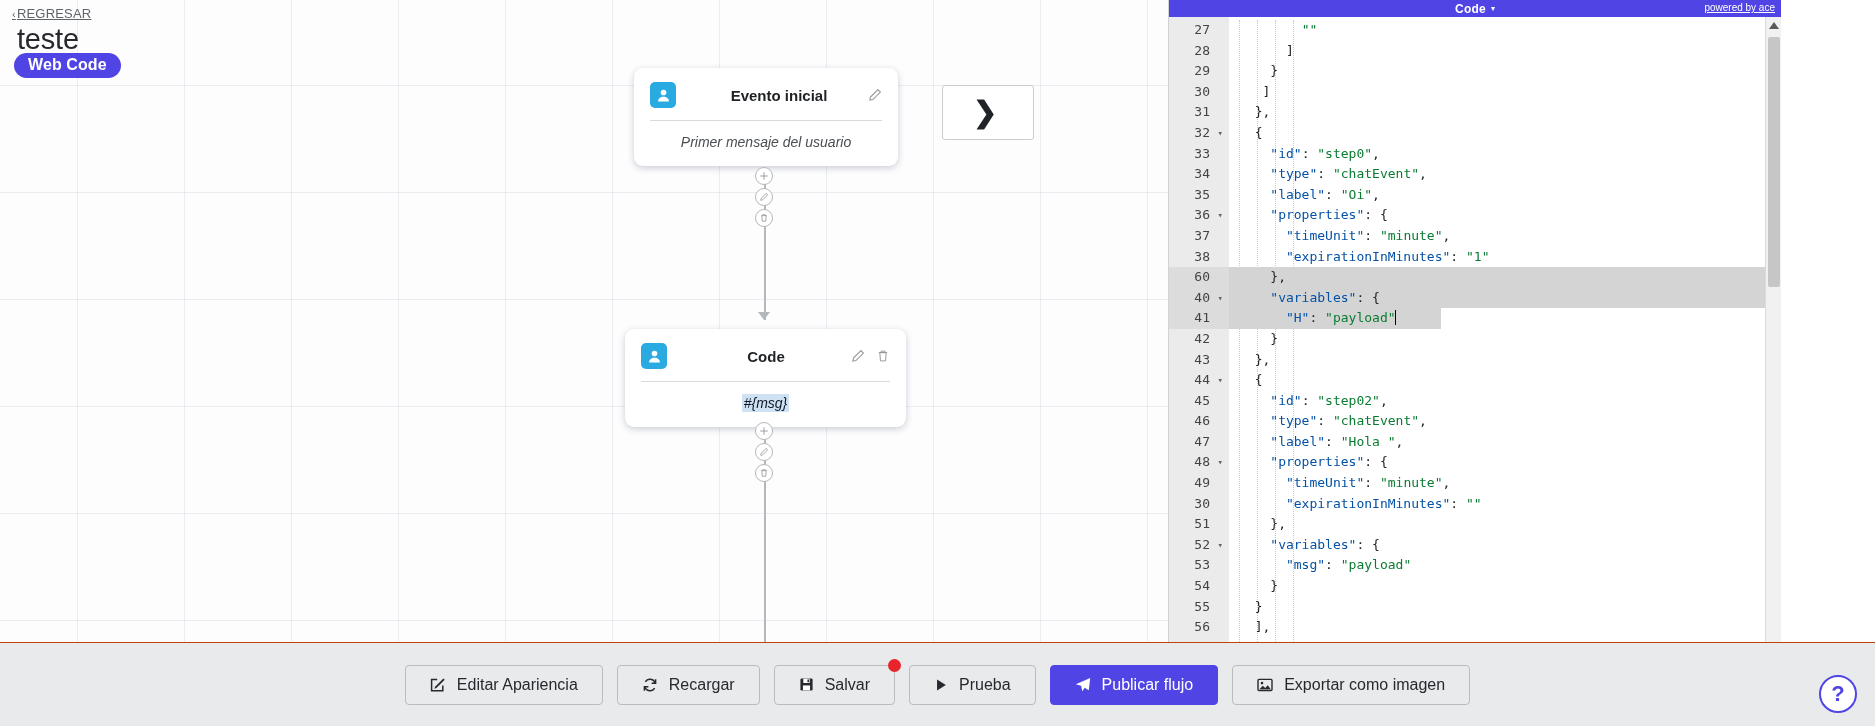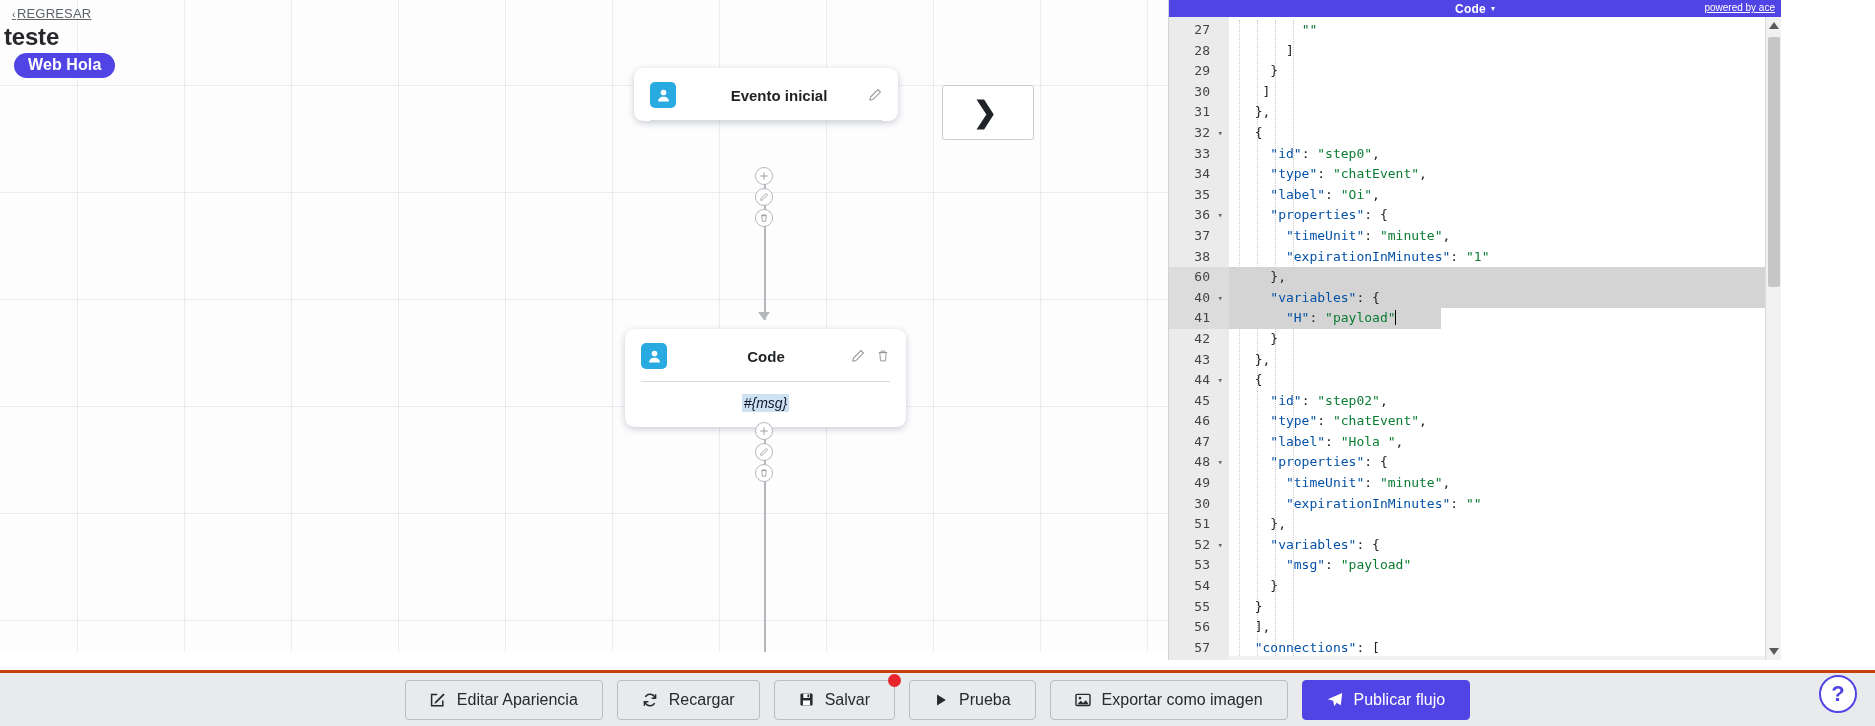--- a/index.html
+++ b/index.html
@@ -33,23 +33,23 @@
     color: #5f6469;
     text-decoration: underline;
     letter-spacing: .2px;
     white-space: nowrap;
     cursor: pointer;
   }
   #back-link .chev { font-size: 11px; margin-right: 1px; }
 
   #flow-title {
     position: absolute;
-    left: 4px; top: 23px;
-    font-size: 24px;
-    font-weight: 700;
+    left: 17px; top: 23px;
+    font-size: 29px;
+    font-weight: 400;
     color: #26282b;
     letter-spacing: -0.2px;
   }
 
   #channel-badge {
     position: absolute;
     left: 14px; top: 53px;
     background: #5044e4;
     color: #ffffff;
     font-size: 16px;
@@ -307,23 +307,23 @@
     font-weight: bold;
     color: #202428;
     margin-left: 30px;
     line-height: 1;
   }
 
   
   #toolbar {
     position: absolute;
     left: 0; bottom: 0;
-    width: 1875px; height: 56px;
+    width: 1875px; height: 84px;
     background: #e9eaec;
-    border-top: 3px solid #c2410c;
+    border-top: 1px solid #c2410c;
     display: flex;
     align-items: center;
     justify-content: center;
     gap: 14px;
     z-index: 30;
   }
   .tb-btn {
     position: relative;
     height: 40px;
     min-width: 120px;
@@ -373,21 +373,21 @@
 <body>
 
 <div id="canvas">
 
   <a id="back-link">
     <span class="chev">‹</span><span>REGRESAR</span>
   </a>
 
   <div id="flow-title">teste</div>
 
-  <div id="channel-badge">Web Hola</div>
+  <div id="channel-badge">Web Code</div>
 
   <div class="conn" style="left:764px; top:168px; height:152px;"></div>
   <div class="conn-arrow" style="left:758px; top:312px;"></div>
   <div class="edge-btns" style="left:755px; top:167px;">
     <div class="edge-btn">
       <svg viewBox="0 0 12 12">
           <path d="M6 1.5v9M1.5 6h9" stroke="#6b7075" stroke-width="1.1" fill="none"></path>
         </svg>
     </div>
     <div class="edge-btn">
@@ -432,20 +432,23 @@
       <div class="node-label">Evento inicial</div>
       <div class="node-actions">
         <span class="ic">
           <svg viewBox="0 0 16 16">
               <path d="M11.4 1.8l2.8 2.8-8.6 8.6-3.5.7.7-3.5z" stroke="#54585c" stroke-width="1.2" fill="none"></path>
             </svg>
         </span>
       </div>
     </div>
     <div class="node-divider"></div>
+    <div class="node-body">
+      <span class="placeholder">Primer mensaje del usuario</span>
+    </div>
   </div>
 
   <div id="node-hola" class="node">
     <div class="node-head">
       <div class="node-avatar">
         <svg viewBox="0 0 20 20">
             <circle cx="10" cy="6.4" r="3.3" fill="#fff"></circle>
             <path d="M3.6 17c0-3.6 2.9-5.6 6.4-5.6s6.4 2 6.4 5.6z" fill="#fff"></path>
           </svg>
       </div>
@@ -595,32 +598,32 @@
       <span class="dot"></span>
     </div>
     <div class="tb-btn">
       <span class="gl">
         <svg width="14" height="14" viewBox="0 0 16 16">
           <path d="M3.5 1.8l10 6.2-10 6.2z" fill="#26292d"></path>
         </svg>
       </span>
       <span>Prueba</span>
     </div>
+    <div class="tb-btn primary">
+      <span class="gl">
+        <svg width="16" height="16" viewBox="0 0 16 16">
+          <path d="M15.2 1.1L.8 7.2l5.3 1.6 1.2 5.4 2.4-3.5 4.1 2.6z" fill="#ffffff"></path>
+        </svg>
+      </span>
+      <span>Publicar flujo</span>
+    </div>
     <div class="tb-btn">
       <span class="gl">
         <svg width="16" height="16" viewBox="0 0 16 16">
           <rect x="1" y="2.4" width="14" height="11.2" rx="1" stroke="#26292d" stroke-width="1.4" fill="none"></rect>
           <circle cx="5" cy="6.1" r="1.3" fill="#26292d"></circle>
           <path d="M2.2 12.4l3.6-3.7 2.4 2.4 2.6-2.9 3.1 4.2z" fill="#26292d"></path>
         </svg>
       </span>
       <span>Exportar como imagen</span>
     </div>
-    <div class="tb-btn primary">
-      <span class="gl">
-        <svg width="16" height="16" viewBox="0 0 16 16">
-          <path d="M15.2 1.1L.8 7.2l5.3 1.6 1.2 5.4 2.4-3.5 4.1 2.6z" fill="#ffffff"></path>
-        </svg>
-      </span>
-      <span>Publicar flujo</span>
-    </div>
   </div>
 <div id="help-fab">?</div>
 
 </body></html>

